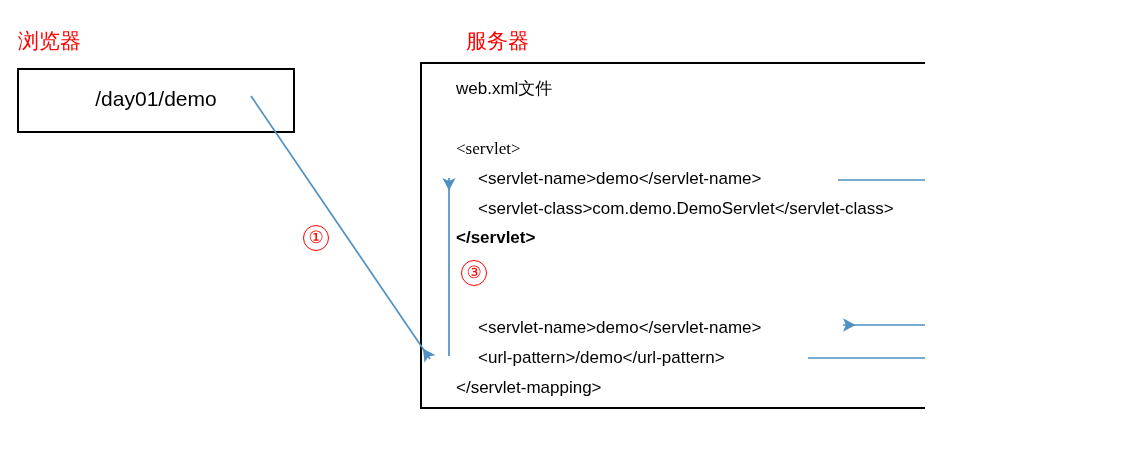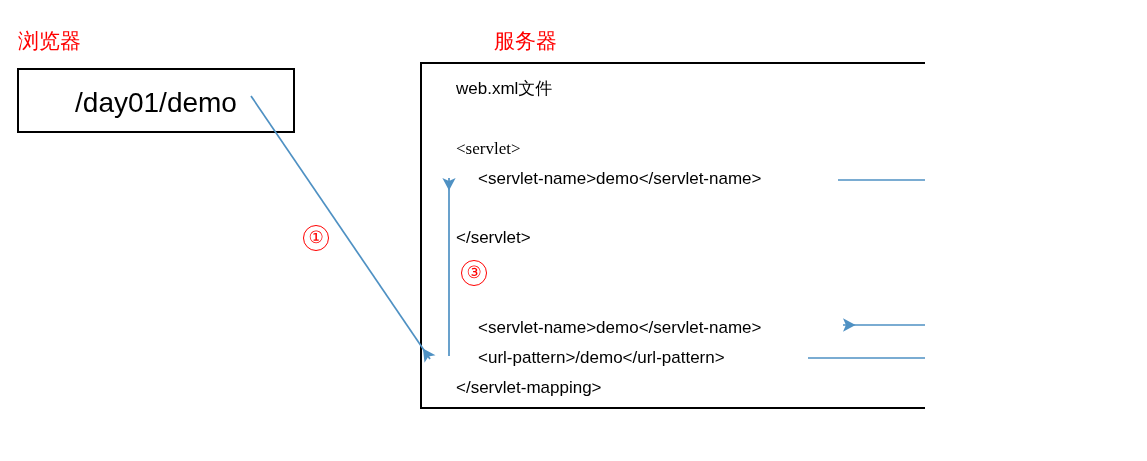--- a/index.html
+++ b/index.html
@@ -22,21 +22,21 @@
   
   .section-label {
     position: absolute;
     color: #ff0000;
     font-family: "DejaVu Sans", sans-serif;
     font-size: 21px;
     line-height: 1;
     white-space: nowrap;
   }
   #browser-label { left: 18px;  top: 31px; }
-  #server-label  { left: 494px; top: 31px; }
+  #server-label  { left: 466px; top: 31px; }
 
   
   .box {
     position: absolute;
     border: 2px solid #000000;
     background: transparent;
     box-sizing: border-box;
   }
   #browser-box {
     left: 17px; top: 68px;
@@ -46,21 +46,21 @@
     left: 420px; top: 62px;
     width: 682px; height: 347px;
   }
 
   
   #browser-url {
     position: absolute;
     left: 17px; top: 87px;
     width: 278px;
     text-align: center;
-    font-size: 28px;
+    font-size: 21px;
     color: #000000;
     white-space: nowrap;
   }
 
   
   .code-line {
     position: absolute;
     font-family: "Liberation Sans", sans-serif;
     font-size: 17px;
     color: #000000;
@@ -107,22 +107,23 @@
   <div id="browser-url">/day01/demo</div>
 
   <div class="box" id="server-box"></div>
 
   <div class="code-line" id="file-heading" style="left:431px; top:80px;">web.xml文件</div>
 
   <div class="code-line" style="left:431px; top:140px;font-family:Liberation Serif, serif;">&lt;servlet&gt;</div>
 
   <div class="code-line" style="left:453px; top:170px;">&lt;servlet-name&gt;demo&lt;/servlet-name&gt;</div>
 
+  <div class="code-line" style="left:453px; top:200px;">&lt;servlet-class&gt;com.demo.DemoServlet&lt;/servlet-class&gt;</div>
 
-  <div class="code-line" style="left:431px; top:229px;">&lt;/servlet&gt;</div>
+  <div class="code-line" style="left:431px; top:229px;font-weight:bold;">&lt;/servlet&gt;</div>
 
 
   <div class="code-line" style="left:453px; top:319px;">&lt;servlet-name&gt;demo&lt;/servlet-name&gt;</div>
 
   <div class="code-line" style="left:431px; top:379px;">&lt;/servlet-mapping&gt;</div>
 
   <div class="code-line" style="left:453px; top:349px;">&lt;url-pattern&gt;/demo&lt;/url-pattern&gt;</div>
 
   <svg id="connectors" viewBox="0 0 1147 461">
     <defs>

